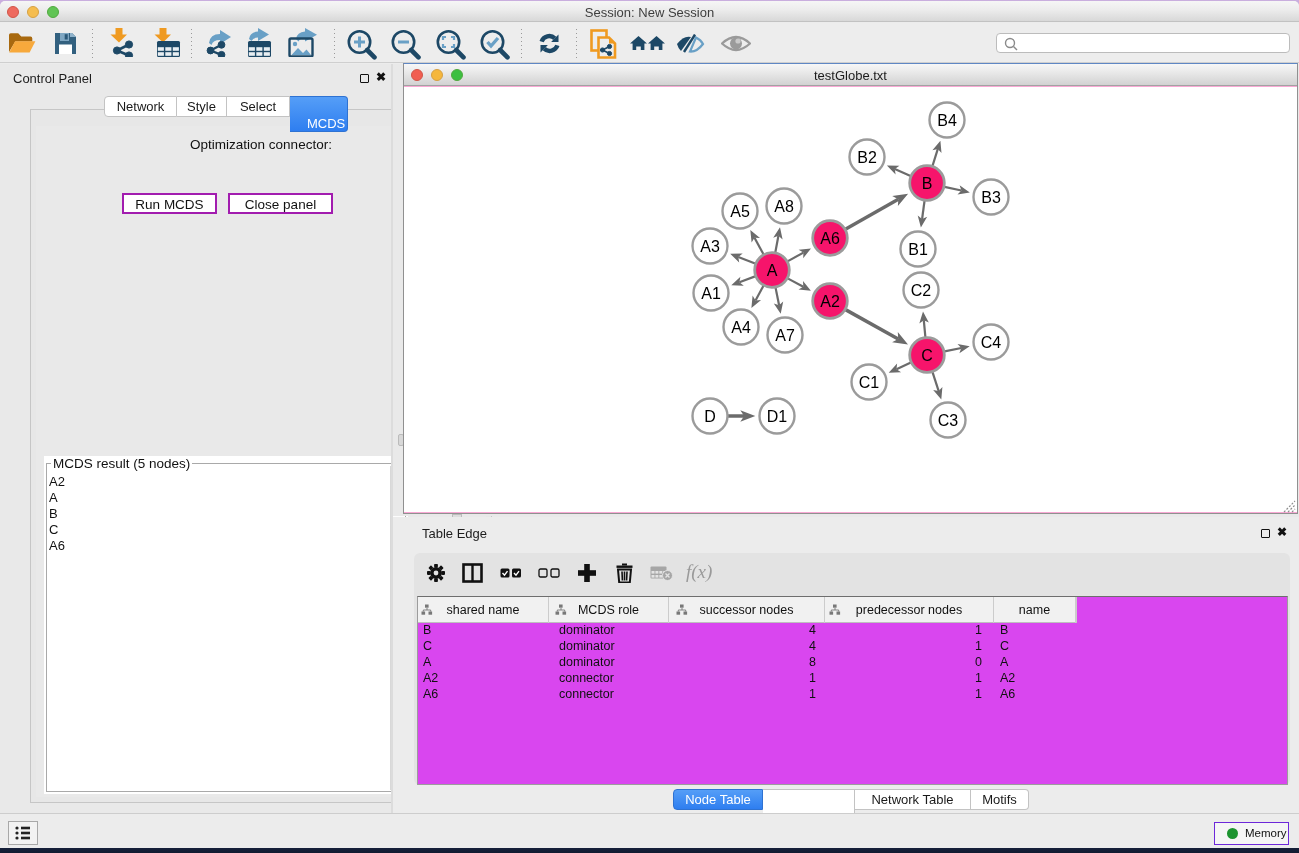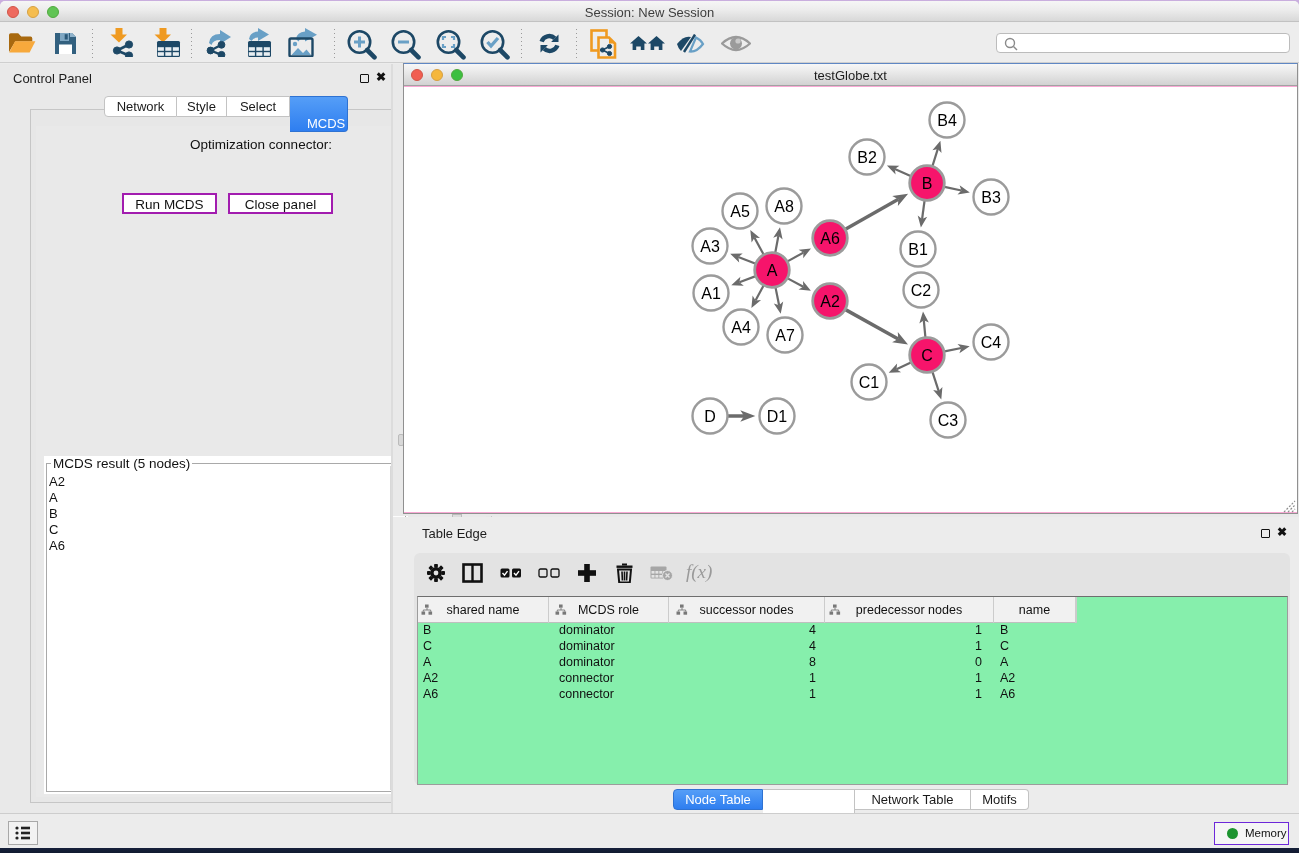--- a/index.html
+++ b/index.html
@@ -65,21 +65,21 @@
   background:linear-gradient(180deg,#f7f7f7 0%,#e9e9e9 40%,#d2d2d2 100%);
   border-bottom:1px solid #a2a2a2; }
 #nettitle .title { position:absolute; width:100%; top:4px; text-align:center; font-size:13px; color:#1c1c1c; }
 #netcanvas { position:absolute; left:0; top:23px; width:893px; height:425px; background:#fff; }
 
 #tpanel { position:absolute; left:393px; top:453px; width:906px; height:296px; background:#ececec; }
 #tpanel .ptitle { position:absolute; left:29px; top:9px; font-size:13px; color:#1d1d1d; }
 #tcontainer { position:absolute; left:21px; top:36px; width:876px; height:232px;
   background:#e3e3e3; border-radius:6px; }
 #ttable { position:absolute; left:3px; top:43px; width:871px; height:189px;
-  background:#86efac; border:1px solid #9c9c9c; border-top-color:#6e6e6e; }
+  background:#d946ef; border:1px solid #9c9c9c; border-top-color:#6e6e6e; }
 #thead { position:absolute; left:0; top:0; width:659px; height:26px; background:#f1f1f1;
   border-bottom:1px solid #bfbfbf; border-right:1px solid #cccccc; font-size:12.5px; color:#111; }
 #thead .col { position:absolute; top:0; height:26px; border-right:1px solid #cccccc; }
 #thead .ctext { position:absolute; width:100%; top:6px; text-align:center; }
 .rowtext { position:absolute; font-size:12.5px; color:#111; }
 
 #btabs { position:absolute; left:280px; top:272px; height:21px; display:flex; }
 
 #statusbar { position:absolute; left:0; top:812px; width:100%; height:35px;
   background:#ececec; border-top:1px solid #cdcdcd; }

